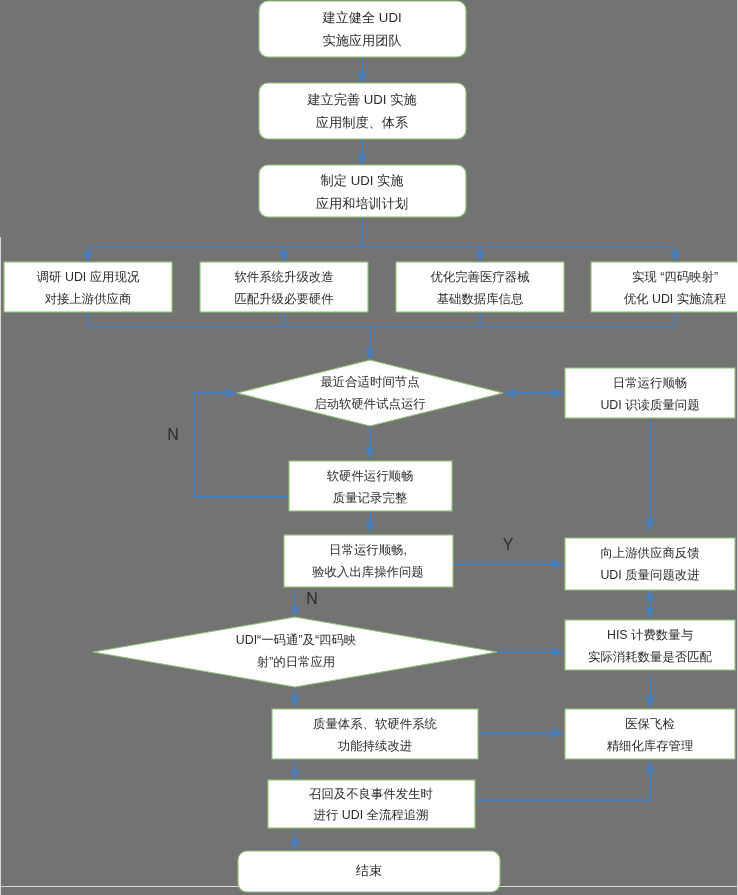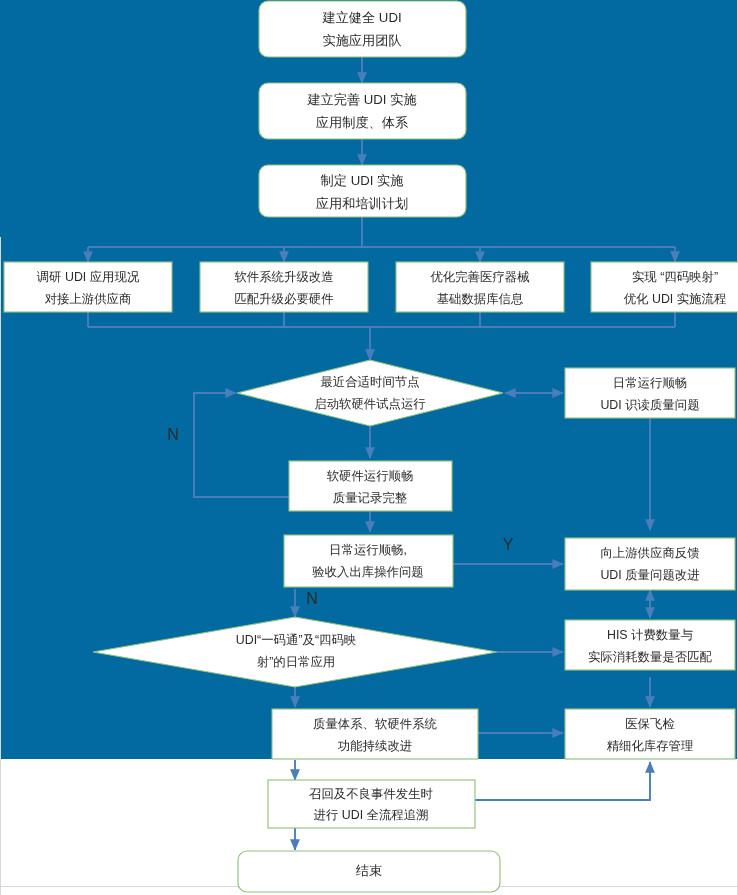--- a/index.html
+++ b/index.html
@@ -9,22 +9,22 @@
   }
   body {
     width: 738px;
     height: 895px;
     font-family: "Liberation Sans", "DejaVu Sans", sans-serif;
     overflow: hidden;
   }
   #chart-root {
     position: relative;
     width: 738px;
-    height: 759px;
-    background: #0369a1;
+    height: 895px;
+    background: #737373;
   }
   svg.flow {
     position: absolute;
     top: 0; left: 0;
     width: 738px;
     height: 895px;
   }
   .node-text {
     font-family: "Liberation Sans", "DejaVu Sans", sans-serif;
     font-size: 13.2px;

